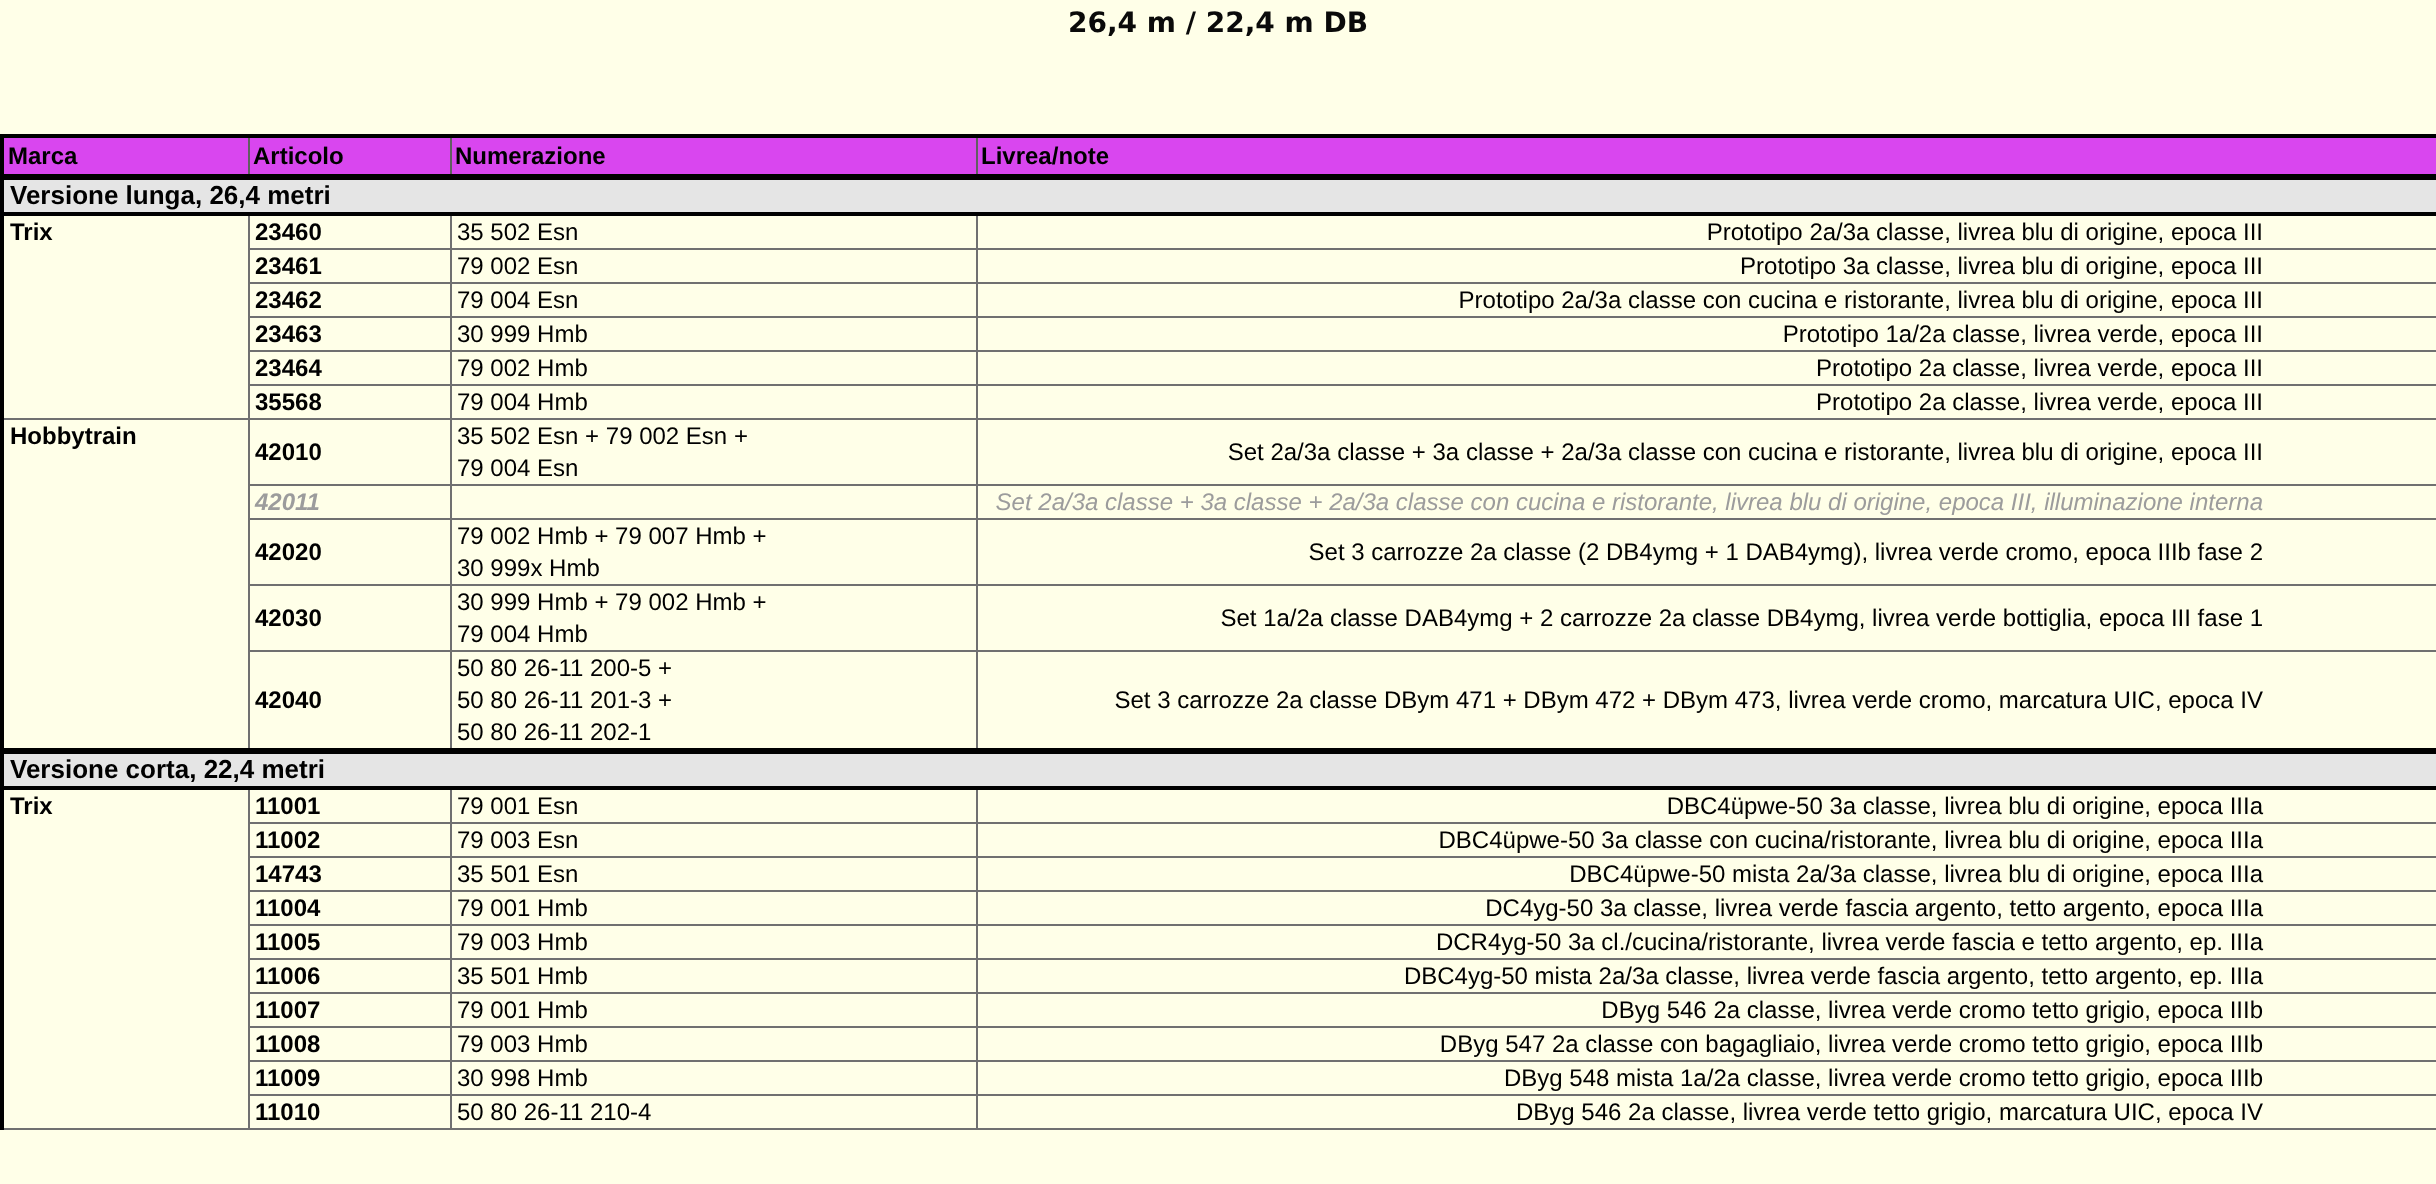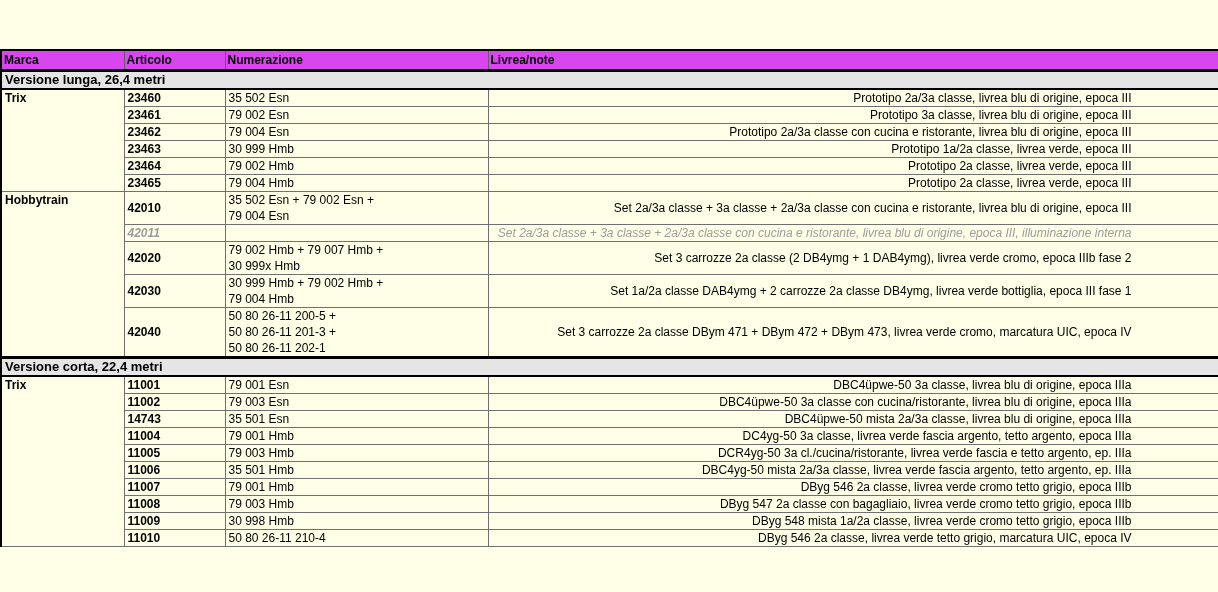--- a/index.html
+++ b/index.html
@@ -52,20 +52,21 @@
   td.art{font-weight:bold;margin-top:36px;}
   td.num{white-space:pre-line;}
   .note{max-width:640px;text-align:right;}
   .muted{color:#9C9C9C;font-style:italic;}
 </style>
 </head>
 <body>
 
 <div class="page">
   <div class="title-block">
+    <div class="subtitle">26,4 m / 22,4 m DB</div>
   </div>
 
   <table class="catalog">
     <colgroup>
       <col style="width:123px">
       <col style="width:101px">
       <col style="width:263px">
       <col style="width:745px">
     </colgroup>
     <thead>
@@ -110,21 +111,21 @@
           </td>
         </tr>
         <tr>
           <td class="art">23464</td>
           <td class="num">79 002 Hmb</td>
           <td>
             <div class="note">Prototipo 2a classe, livrea verde, epoca III</div>
           </td>
         </tr>
         <tr>
-          <td class="art">23465</td>
+          <td class="art">35568</td>
           <td class="num">79 004 Hmb</td>
           <td>
             <div class="note">Prototipo 2a classe, livrea verde, epoca III</div>
           </td>
         </tr>
         <tr>
           <td class="marca" rowspan="5">Hobbytrain</td>
           <td class="art">42010</td>
           <td class="num">35 502 Esn + 79 002 Esn +
 79 004 Esn</td>

